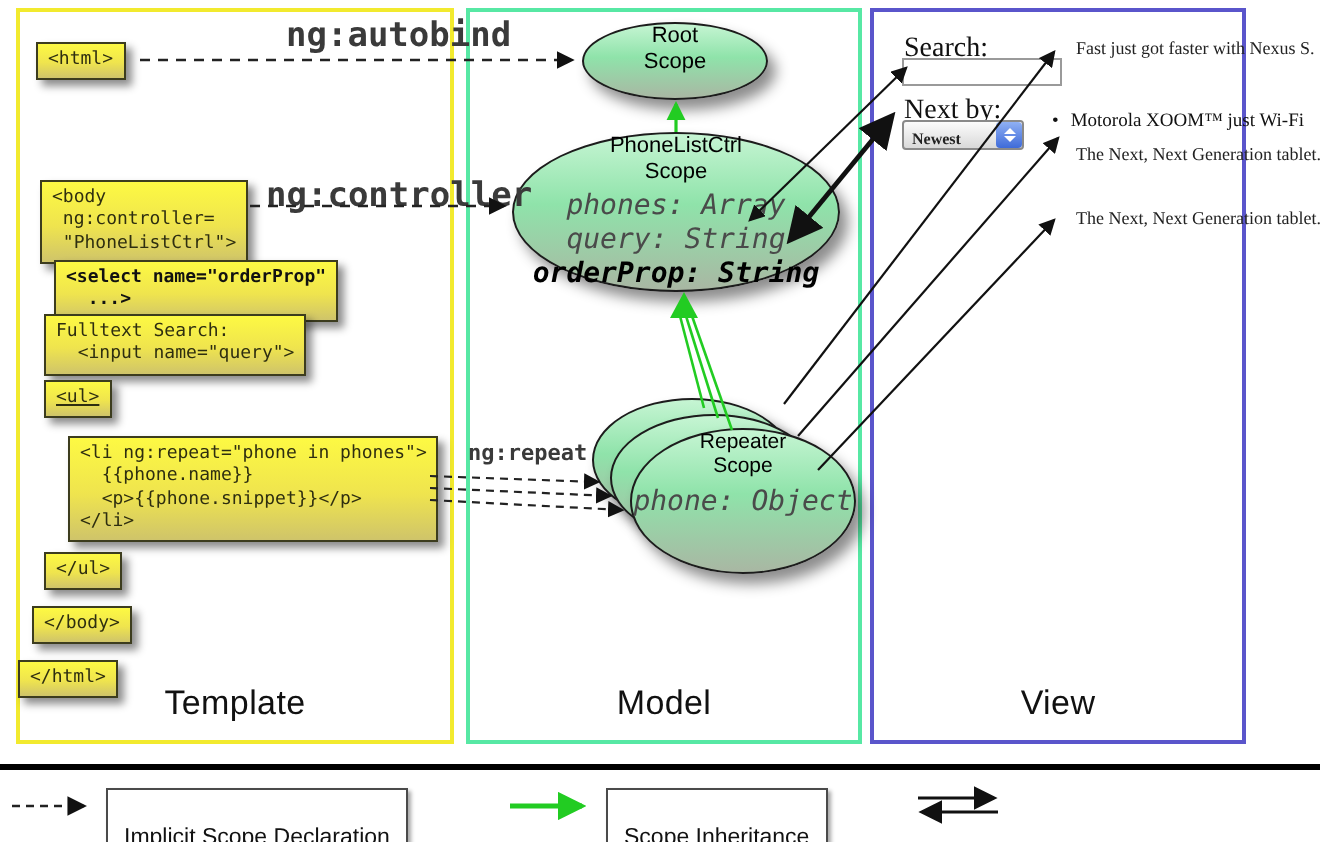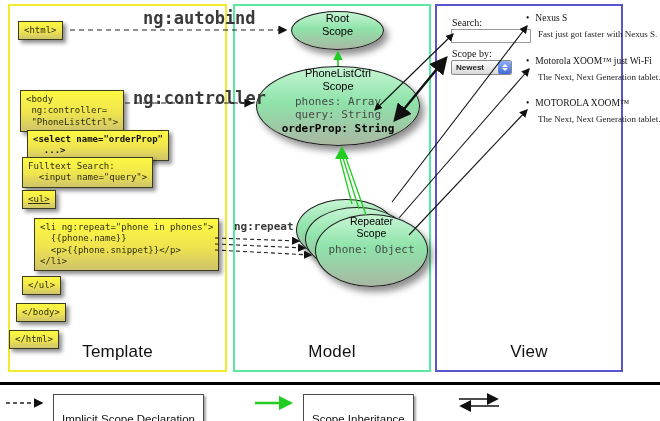--- a/index.html
+++ b/index.html
@@ -24,31 +24,31 @@
   .anno{position:absolute;z-index:3;font-family:"DejaVu Sans Mono","Liberation Mono",monospace;
         font-weight:bold;color:#3a3a3a;font-size:17px;}
   
   .ellipse{position:absolute;z-index:2;border-radius:50%;
            border:1.5px solid #1c1c1c;box-sizing:border-box;
            background:linear-gradient(180deg,#c6f5d3 0%,#8fe3aa 45%,#a9b7a3 100%);
            box-shadow:4px 5px 7px rgba(0,0,0,.45);
            display:flex;flex-direction:column;align-items:center;justify-content:flex-start;}
   .scope-title{font-size:11px;color:#000;text-align:center;white-space:pre-line;line-height:1.15;}
   .scope-prop{font-family:"DejaVu Sans Mono","Liberation Mono",monospace;
-              font-size:11px;line-height:1.2;color:#4a4a4a;}
+              font-size:14px;line-height:1.2;color:#4a4a4a;font-style:italic;}
   .scope-prop.bold{font-weight:bold;color:#000;}
   
   .view-label{position:absolute;z-index:2;font-family:"Liberation Serif",serif;
-              font-size:10px;color:#111;}
+              font-size:14px;color:#111;}
   .search-input{position:absolute;z-index:2;left:451px;top:29px;width:74px;height:12px;
                 border:1px solid #9a9a9a;background:#fff;font-size:9px;padding:0 2px;}
   .sort-select{position:absolute;z-index:2;left:451px;top:60px;width:61px;height:15px;
                border:1px solid #8a8a8a;border-radius:2px;box-sizing:border-box;
                background:linear-gradient(180deg,#fcfcfc,#d9d9d9);
-               display:flex;align-items:center;}
+               display:flex;align-items:flex-end;font-family:Liberation Serif, serif;}
   .sort-select .val{flex:1;font-size:8px;font-weight:bold;color:#222;padding-left:4px;}
   .stepper{width:13px;height:13px;margin-right:0;border-radius:2px;
            background:linear-gradient(180deg,#8fb0f4,#3f6bd8);
            display:flex;flex-direction:column;align-items:center;justify-content:center;}
   .stepper span{display:block;width:0;height:0;border-left:3px solid transparent;
                 border-right:3px solid transparent;}
   .stepper .up{border-bottom:3px solid #fff;margin-bottom:1px;}
   .stepper .dn{border-top:3px solid #fff;}
   
   .v-item{position:absolute;z-index:2;left:526px;width:128px;
@@ -116,39 +116,37 @@
   <div class="ellipse" style="left:296px;top:199px;width:100px;height:62px;"></div>
   <div class="ellipse" style="left:305px;top:207px;width:104px;height:64px;"></div>
   <div class="ellipse" style="left:315px;top:214px;width:113px;height:73px;">
     <div class="scope-title" style="font-size:10.5px;">Repeater
 Scope</div>
     <div class="scope-prop" style="margin-top:4px;">phone: Object</div>
   </div>
 
   <div class="view-label" style="left:452px;top:17px;">Search:</div>
   <input class="search-input" type="text" value="" style="">
-  <div class="view-label" style="left:452px;top:48px;">Scope by:</div>
+  <div class="view-label" style="left:452px;top:48px;">Next by:</div>
   <div class="sort-select">
     <span class="val">Newest</span>
     <span class="stepper">
         <span class="up"></span>
         <span class="dn"></span>
       </span>
   </div>
 
   <div class="v-item" style="top:13px;">
-    <div class="v-name">Nexus S</div>
     <div class="v-desc">Fast just got faster with Nexus S.</div>
   </div>
   <div class="v-item" style="top:56px;">
     <div class="v-name">Motorola XOOM™ just Wi-Fi</div>
     <div class="v-desc">The Next, Next Generation tablet.</div>
   </div>
   <div class="v-item" style="top:98px;">
-    <div class="v-name">MOTOROLA XOOM™</div>
     <div class="v-desc">The Next, Next Generation tablet.</div>
   </div>
 
   <div class="divider"></div>
   <div class="legend-box" style="left:53px;">Implicit Scope Declaration</div>
   <div class="legend-box" style="left:303px;">Scope Inheritance</div>
 
   <svg id="overlay" viewBox="0 0 660 421">
     <defs>
       <marker id="mA" viewBox="0 0 10 10" refX="8.5" refY="5" markerWidth="7.5" markerHeight="7.5" orient="auto-start-reverse">

